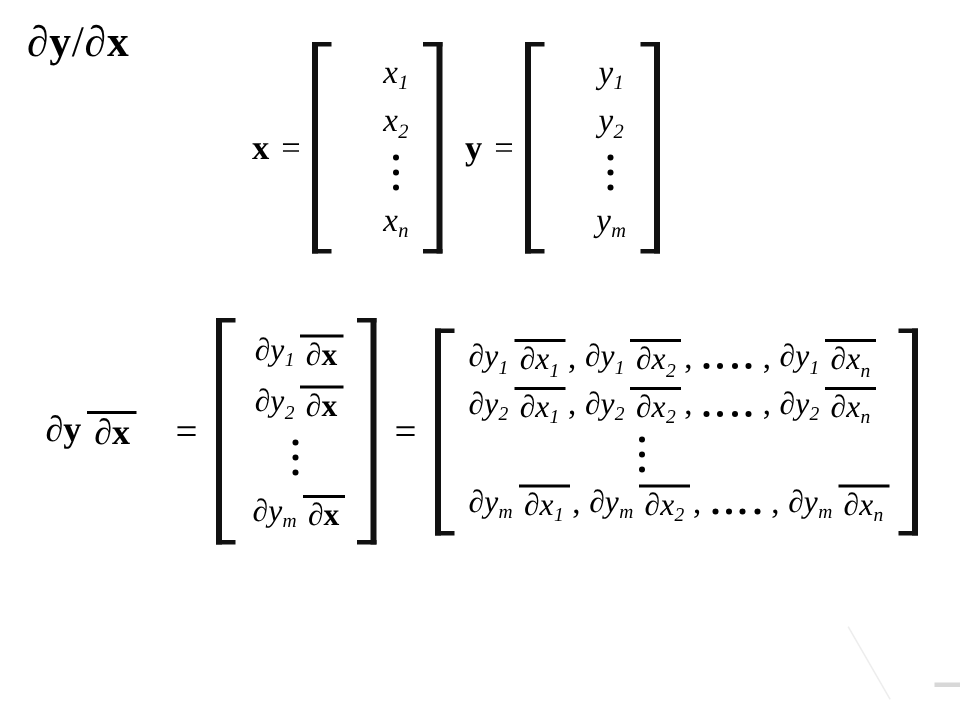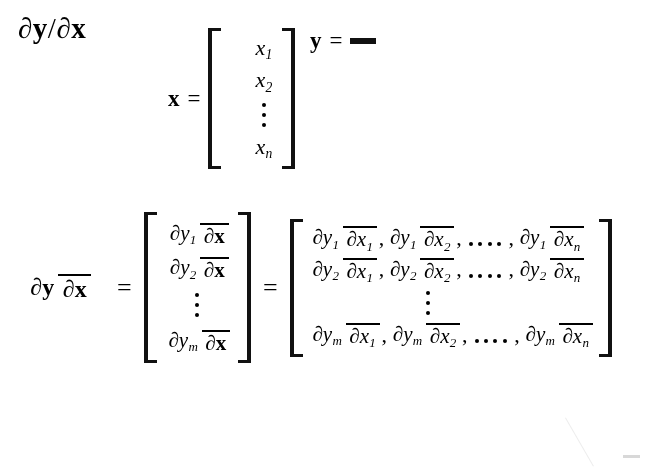--- a/index.html
+++ b/index.html
@@ -181,20 +181,30 @@
       </span>
     </div>
   </div>
 
   <div class="abs" id="yvec">
     <div class="vecrow">
       <span class="veclabel mb">y</span>
       <span class="veclabel eq">=</span>
       <span class="bracketed">
         <span class="brk left"></span>
+        <span class="brk-body">
+          <span class="veccell"><span class="mi">y</span><span class="sub">1</span></span>
+          <span class="veccell"><span class="mi">y</span><span class="sub">2</span></span>
+          <span class="veccell vdots">
+              <span></span>
+              <span></span>
+              <span></span>
+            </span>
+          <span class="veccell"><span class="mi">y</span><span class="sub">m</span></span>
+        </span>
         <span class="brk right"></span>
       </span>
     </div>
   </div>
 
   <div class="abs" id="jac">
     <div class="jacline">
 
       <span class="frac lhsfrac">
         <span class="num"><span class="partial">∂</span><span class="mb">y</span></span>

